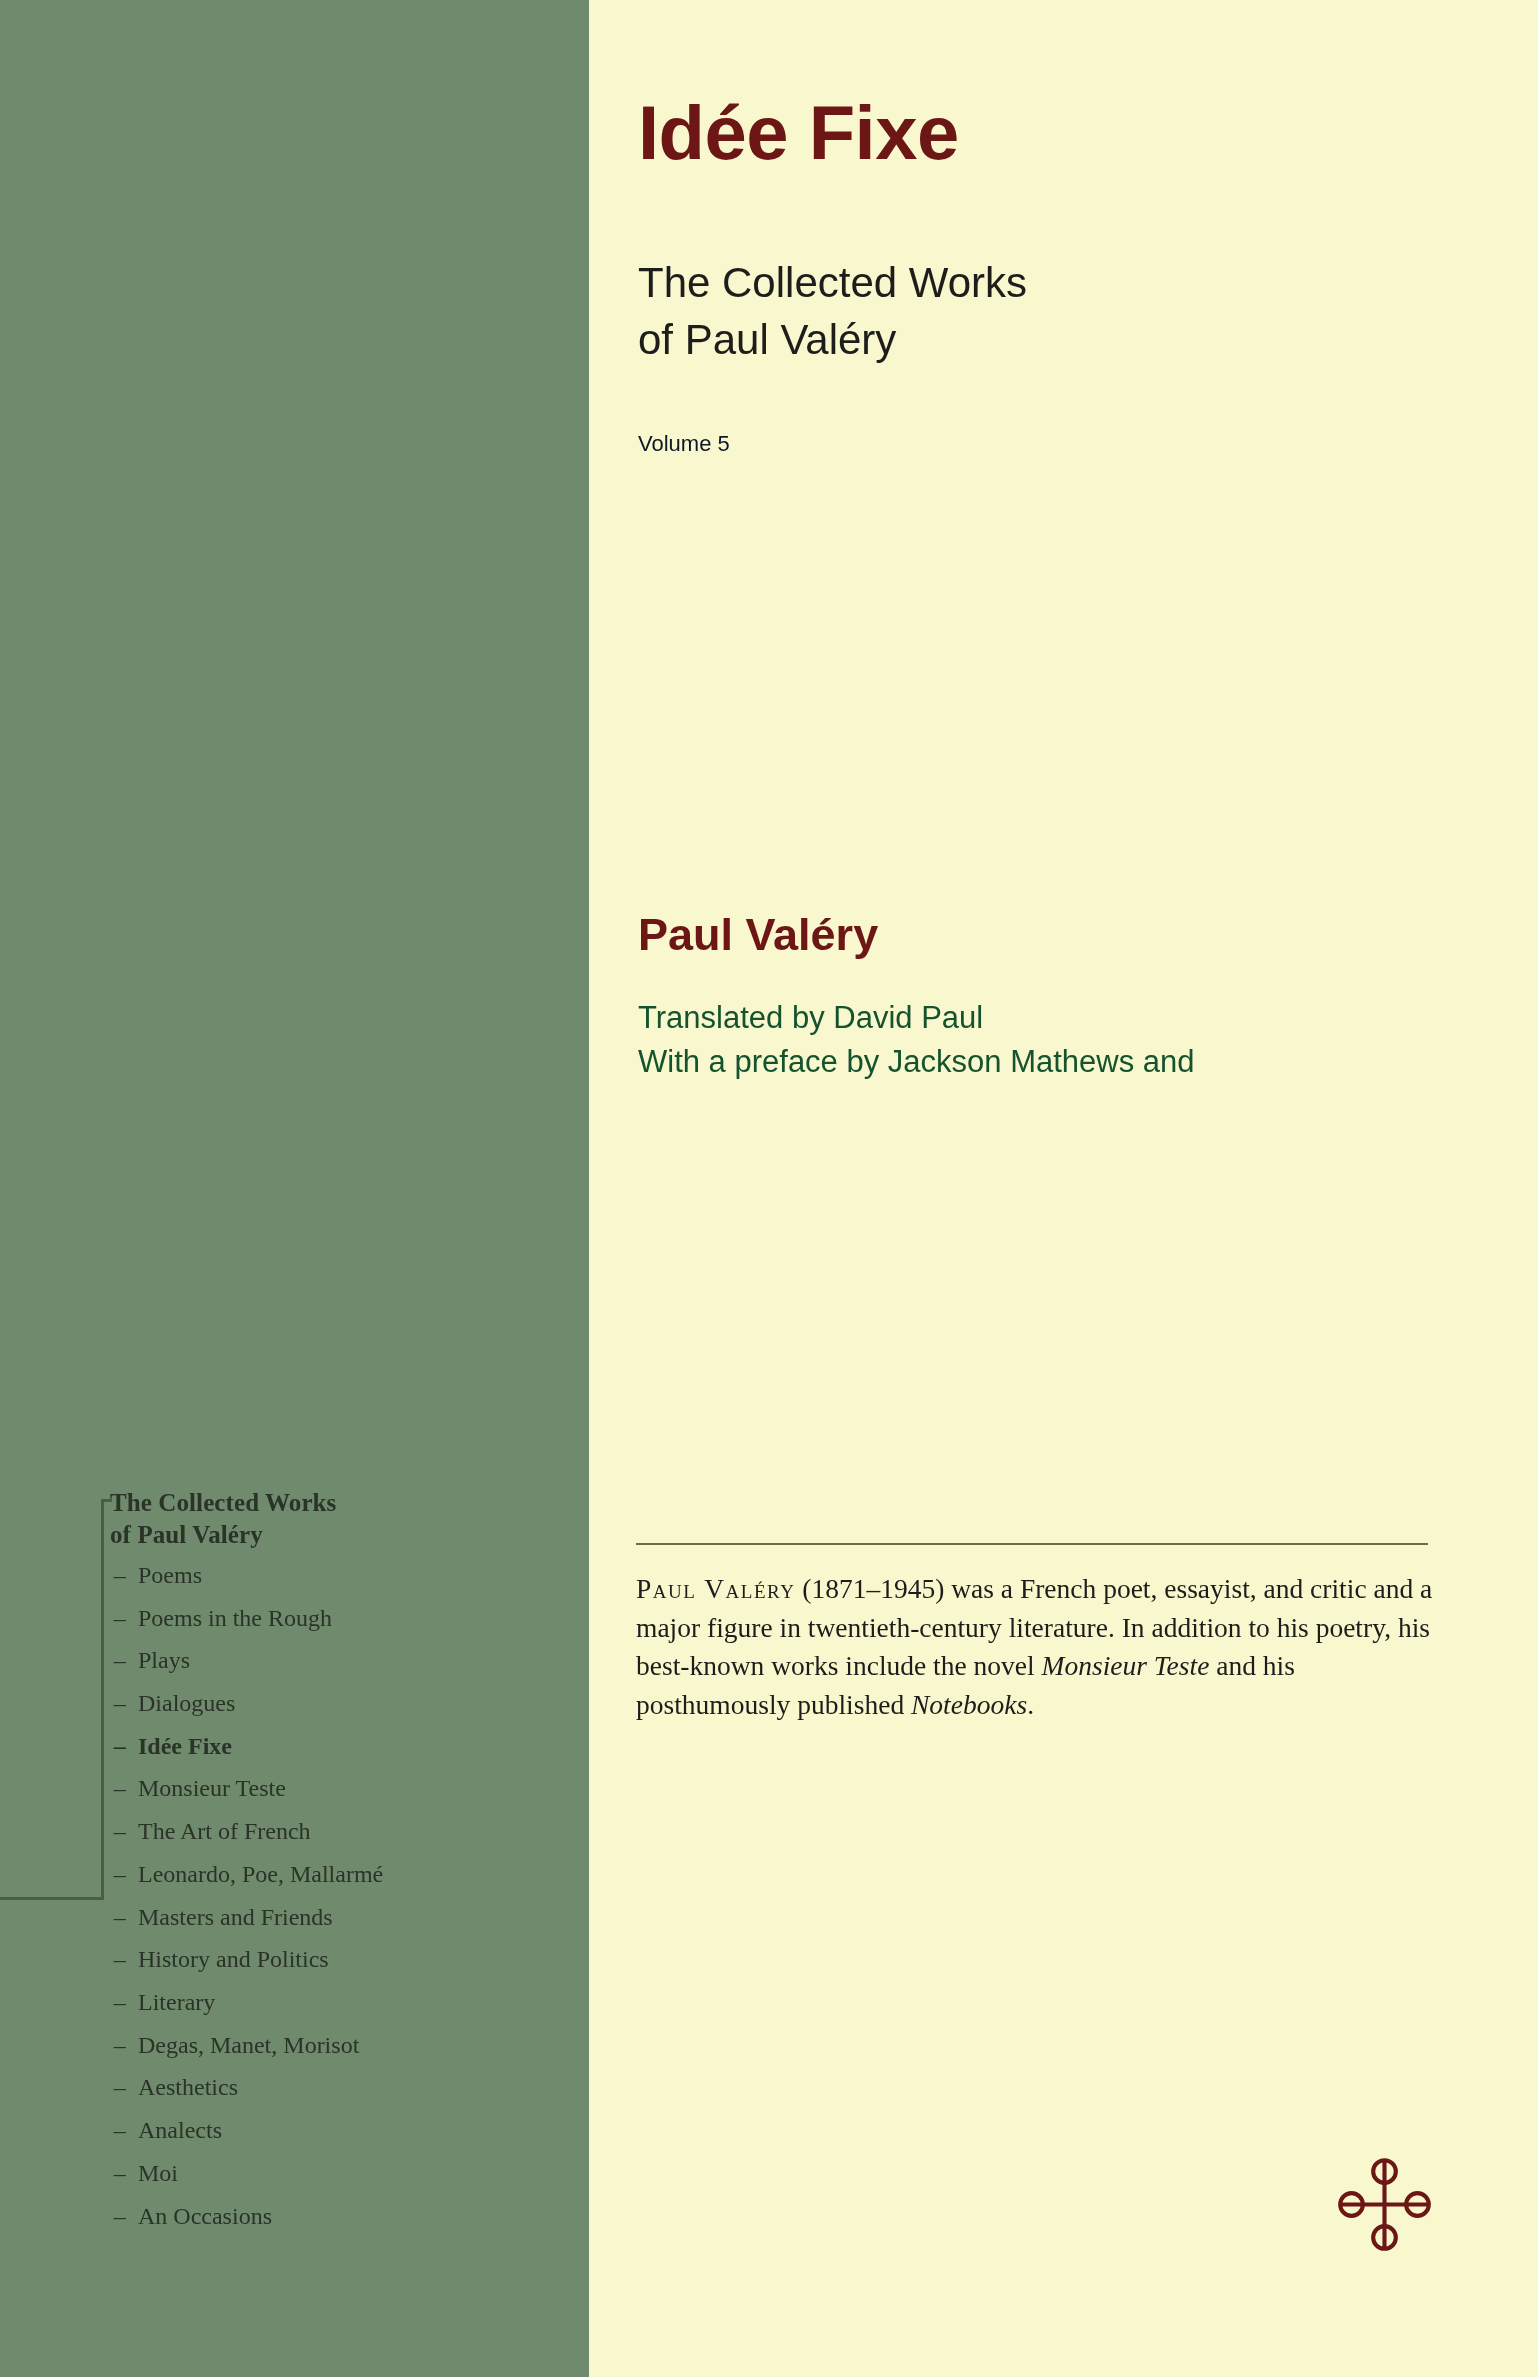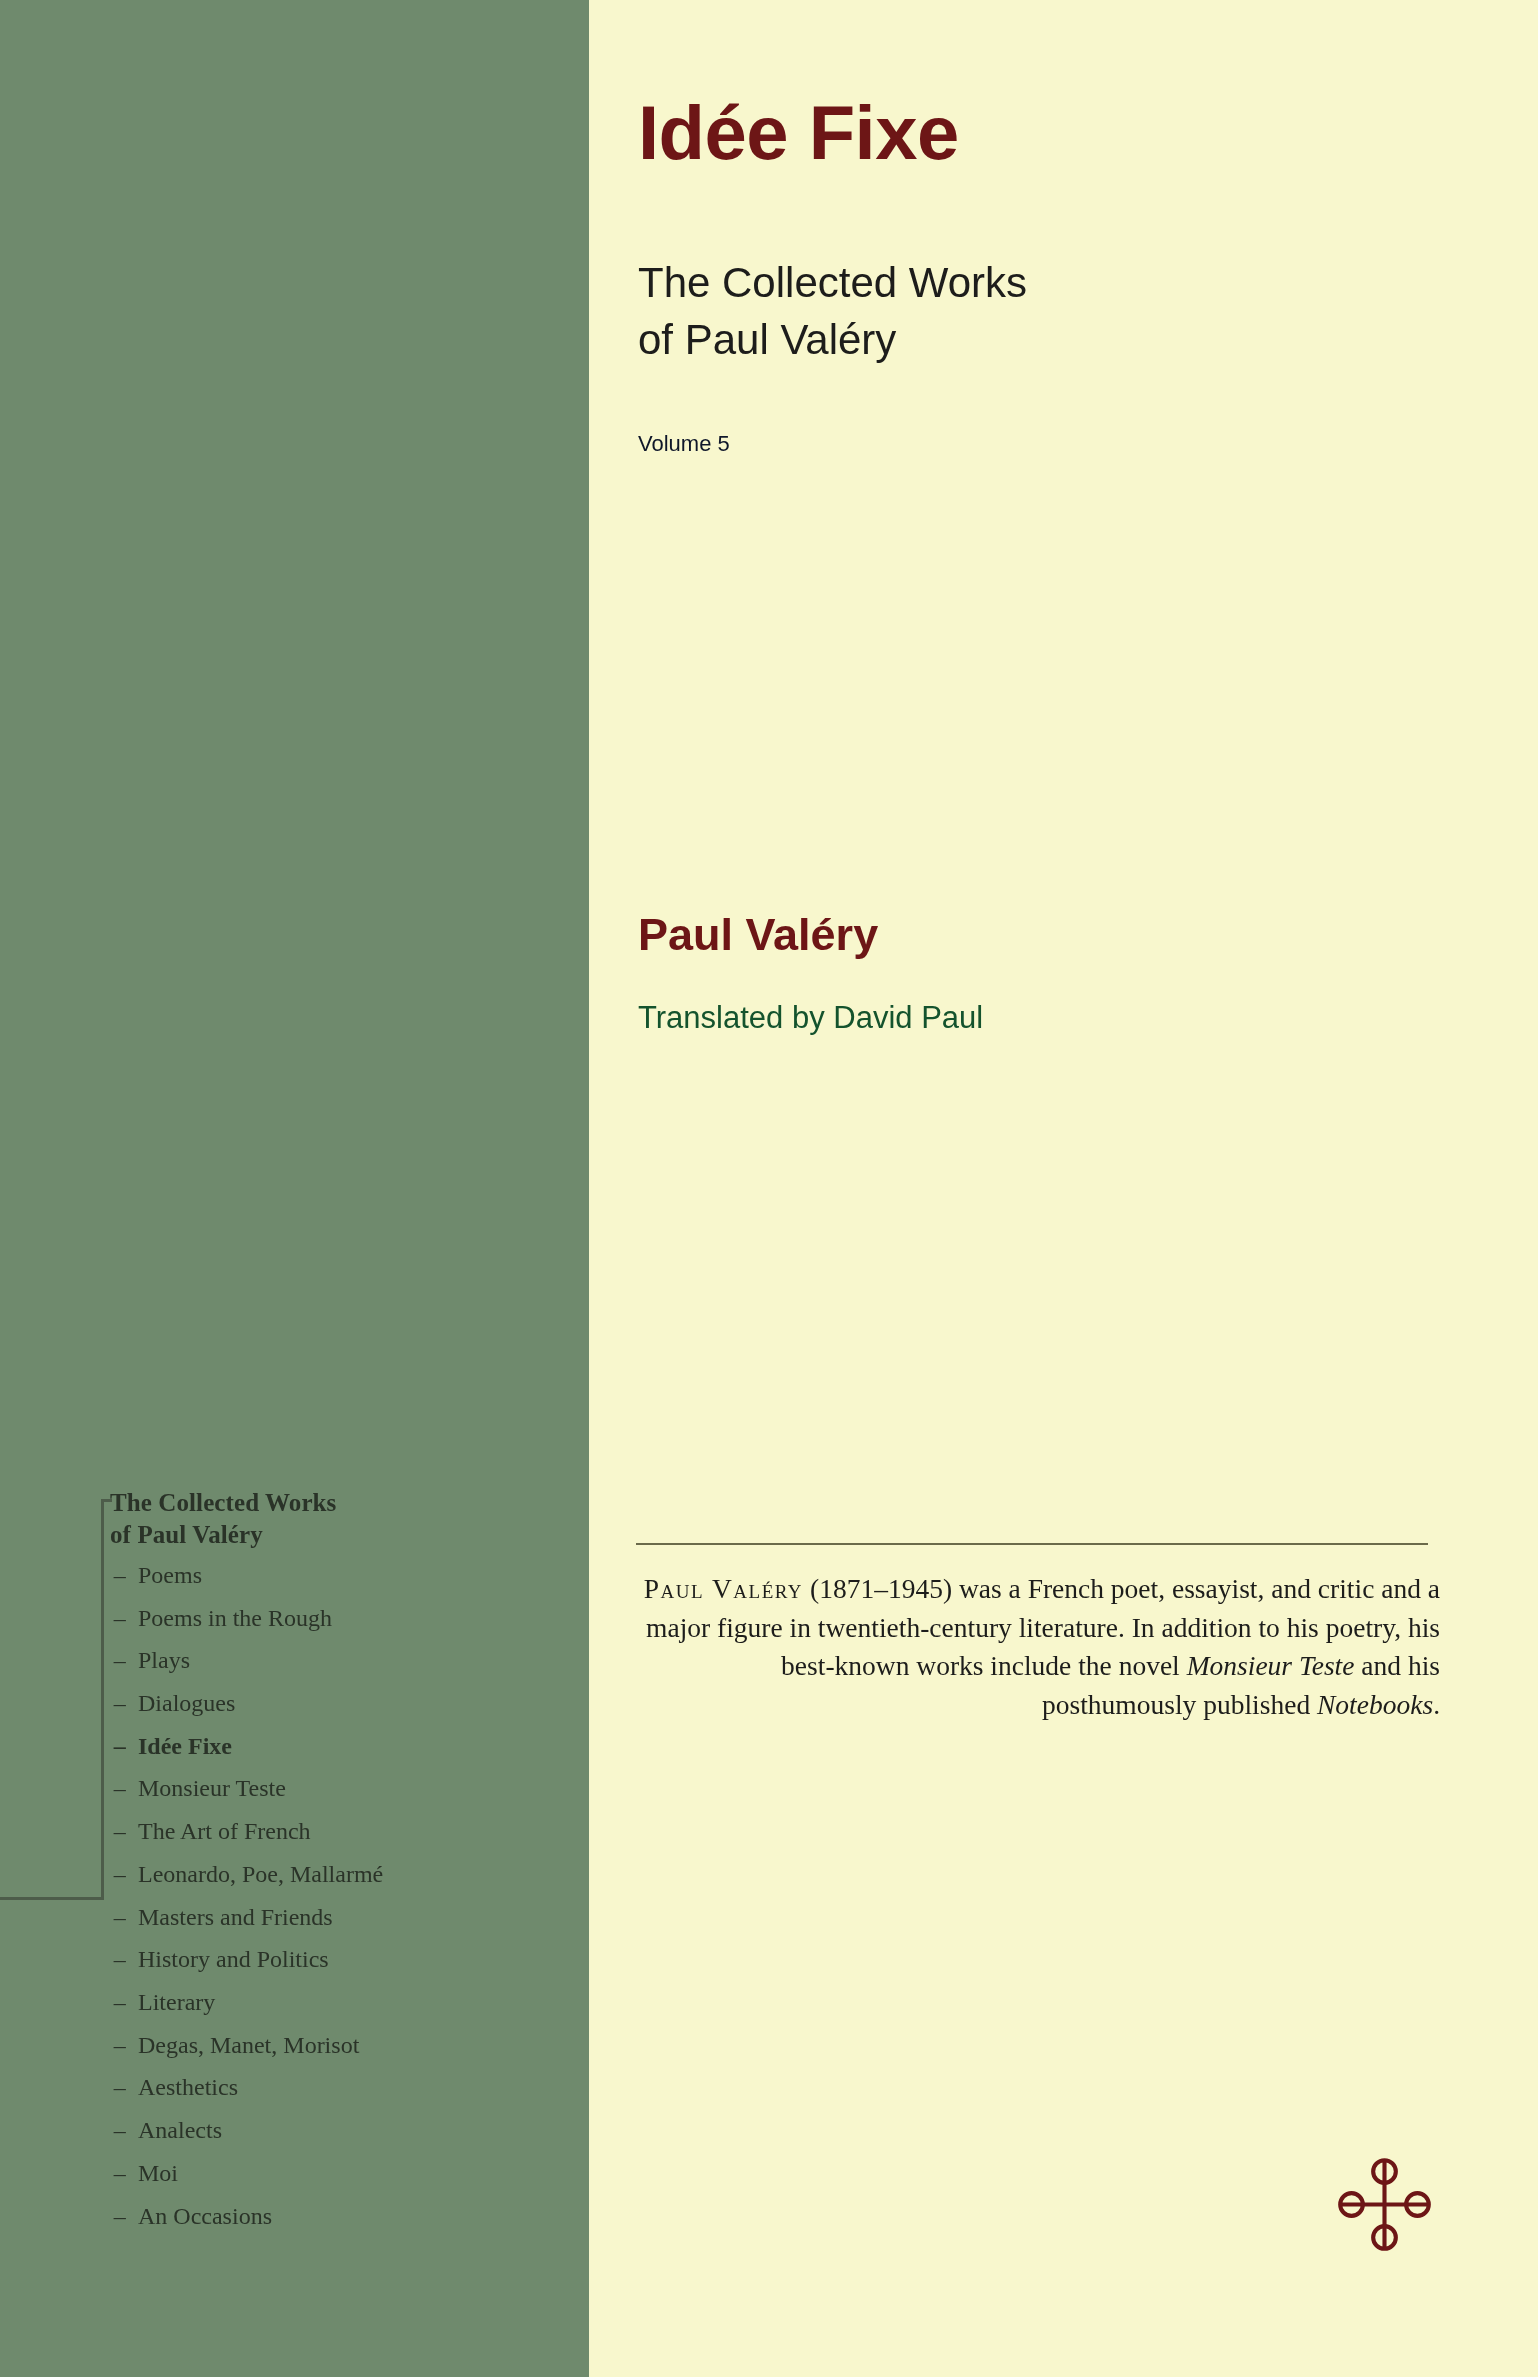--- a/index.html
+++ b/index.html
@@ -131,21 +131,20 @@
   }
   .bio {
     position: absolute;
     left: 636px;
     top: 1570px;
     width: 804px;
     font-family: "Liberation Serif", serif;
     font-size: 27.5px;
     line-height: 1.40;
     color: #1d1d1b;
-    text-align: right;
   }
   .bio .smallcaps {
     font-variant: small-caps;
     letter-spacing: 1.5px;
   }
   .bio em { font-style: italic; }
   .series-footer {
     position: absolute;
     left: 636px;
     top: 2168px;
@@ -204,20 +203,21 @@
     <div>The Collected Works</div>
     <div>of Paul Valéry</div>
   </div>
 
   <div class="volume">Volume 5</div>
 
   <div class="author">Paul Valéry</div>
 
   <div class="credits">
     <div>Translated by David Paul</div>
+    <div>With a preface by Jackson Mathews and</div>
   </div>
 
   <div class="rule"></div>
 
   <div class="bio">
     <span class="smallcaps">Paul Valéry</span><span> (1871–1945) was a French poet, essayist, and critic and a major figure in twentieth-century literature. In addition to his poetry, his best-known works include the novel </span><em>Monsieur Teste</em><span> and his posthumously published </span><em>Notebooks</em><span>.</span>
   </div>
 
   <div class="series-footer">
   </div>

